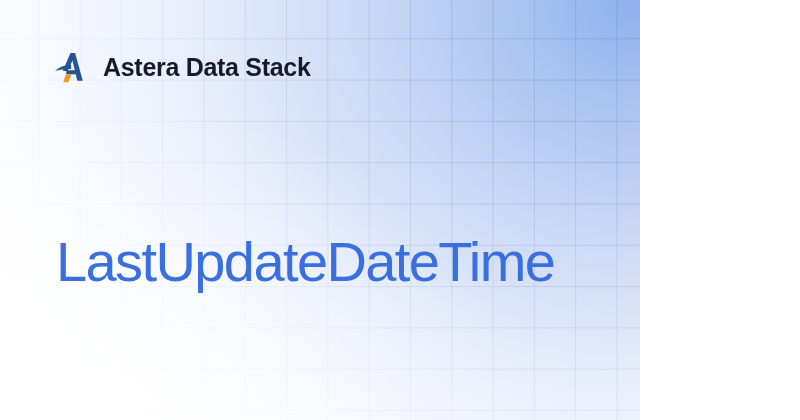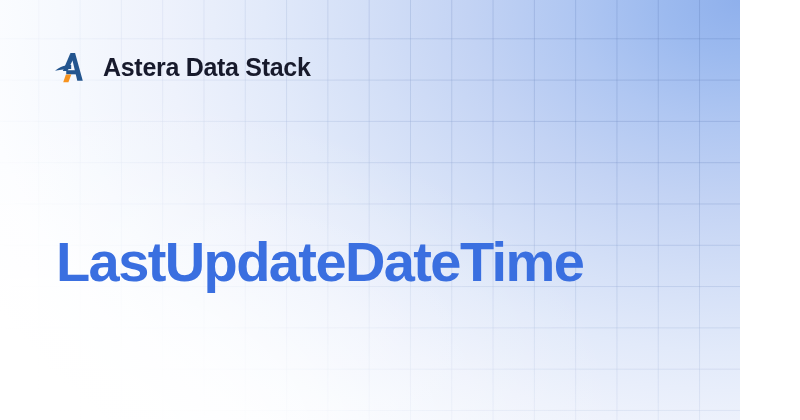--- a/index.html
+++ b/index.html
@@ -9,21 +9,21 @@
   body {
     width: 800px;
     height: 420px;
     overflow: hidden;
     font-family: "Liberation Sans", sans-serif;
     background: #ffffff;
   }
 
   .banner {
     position: relative;
-    width: 740px;
+    width: 640px;
     height: 420px;
     overflow: hidden;
     background: #86efac;
   }
 
   
   .bg-gradient {
     position: absolute;
     inset: 0;
     background:
@@ -107,21 +107,21 @@
   }
 
   
   .headline {
     position: absolute;
     left: 56px;
     top: 232px;
     z-index: 5;
     font-family: "Liberation Sans", sans-serif;
     font-size: 56px;
-    font-weight: bold;
+    font-weight: normal;
     line-height: 1.08;
     letter-spacing: -1.6px;
     color: #3a6fe0;
     white-space: nowrap;
   }
   .headline-line {
     display: block;
   }
 </style>
 </head>

